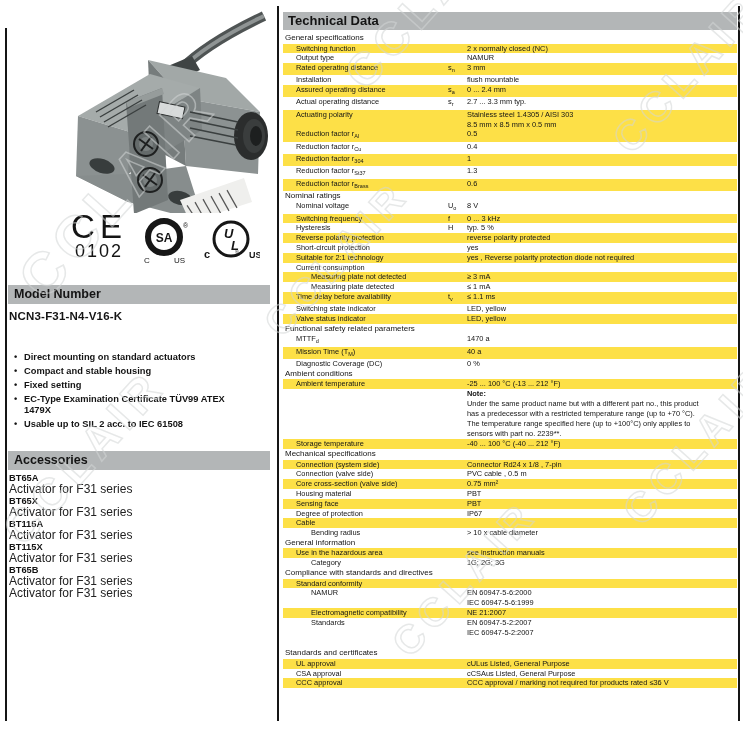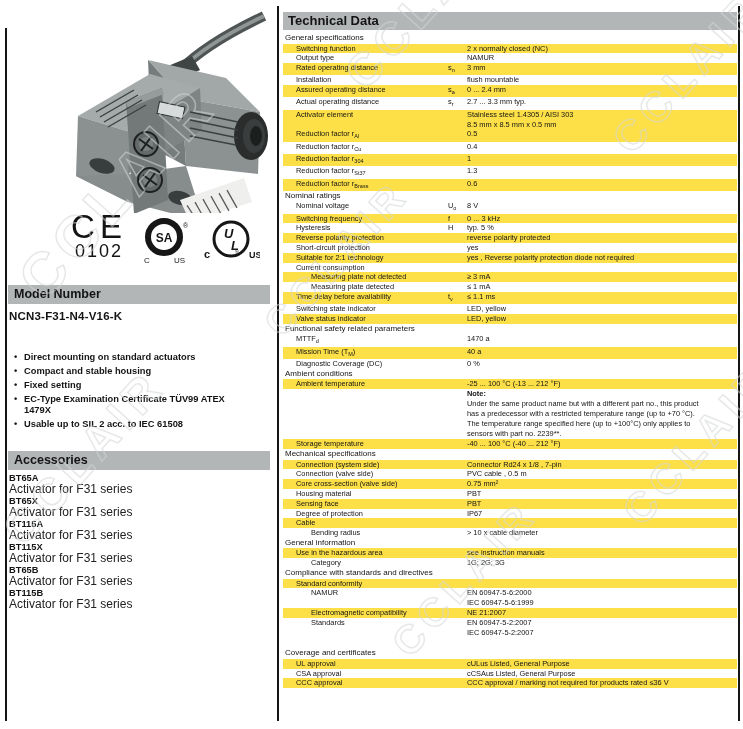--- a/index.html
+++ b/index.html
@@ -181,21 +181,20 @@
       </div>
       <div class="acc-item">
         <div class="acc-name">BT115X</div>
         <div class="acc-desc">Activator for F31 series</div>
       </div>
       <div class="acc-item">
         <div class="acc-name">BT65B</div>
         <div class="acc-desc">Activator for F31 series</div>
       </div>
       <div class="acc-item">
-        <div class="acc-name">BT115B</div>
         <div class="acc-desc">Activator for F31 series</div>
       </div>
     </div>
 </div>
 
 <div id="right-col">
   <div id="td-header">Technical Data</div>
   <div id="td-body">
       <div class="section-title">General specifications</div>
       <div class="trow shaded">
@@ -234,21 +233,21 @@
         </div>
       </div>
       <div class="trow">
         <div class="tlabel">Actual operating distance</div>
         <div class="tsym">s<sub>r</sub></div>
         <div class="tval">
           <div>2.7 ... 3.3 mm typ.</div>
         </div>
       </div>
       <div class="trow shaded">
-        <div class="tlabel">Activator element</div>
+        <div class="tlabel">Actuating polarity</div>
         <div class="tsym"></div>
         <div class="tval">
           <div>Stainless steel 1.4305 / AISI 303</div>
           <div>8.5 mm x 8.5 mm x 0.5 mm</div>
         </div>
       </div>
       <div class="trow shaded">
         <div class="tlabel">Reduction factor r<sub>Al</sub></div>
         <div class="tsym"></div>
         <div class="tval">
@@ -504,21 +503,21 @@
         </div>
       </div>
       <div class="trow">
         <div class="tlabel ind2">Standards</div>
         <div class="tsym"></div>
         <div class="tval">
           <div>EN 60947-5-2:2007</div>
           <div>IEC 60947-5-2:2007</div>
         </div>
       </div>
-      <div class="section-title section-approvals">Coverage and certificates</div>
+      <div class="section-title section-approvals">Standards and certificates</div>
       <div class="trow shaded">
         <div class="tlabel">UL approval</div>
         <div class="tsym"></div>
         <div class="tval">
           <div>cULus Listed, General Purpose</div>
         </div>
       </div>
       <div class="trow">
         <div class="tlabel">CSA approval</div>
         <div class="tsym"></div>

